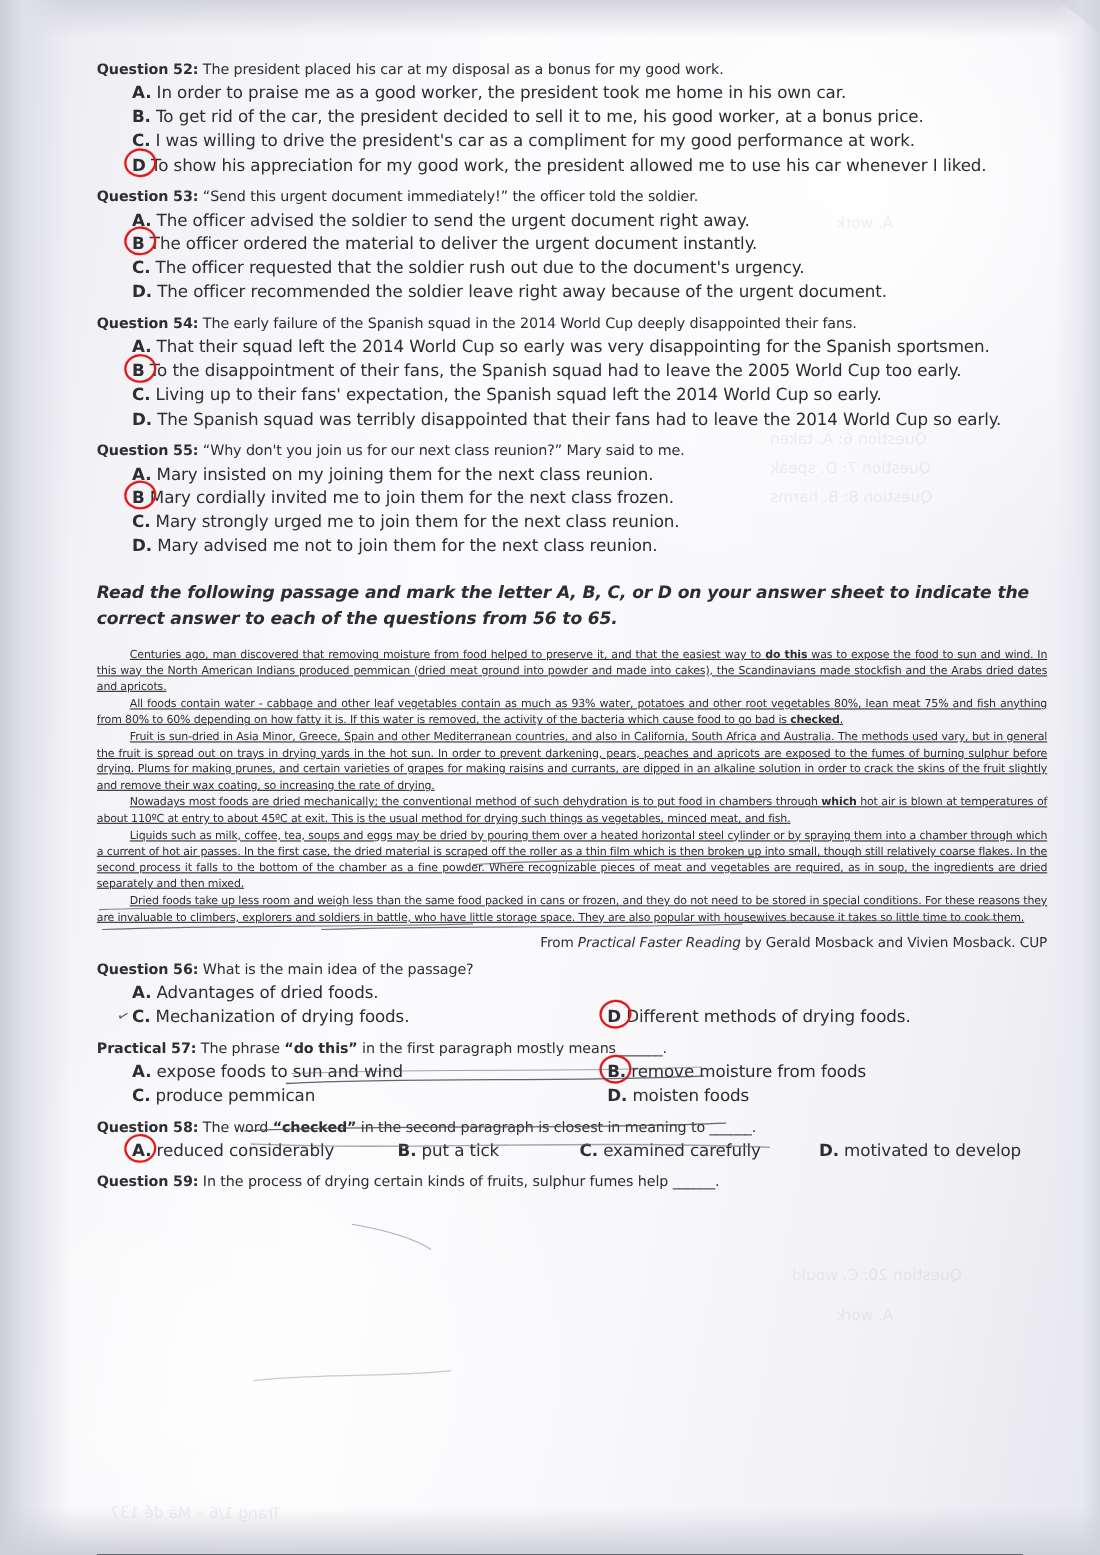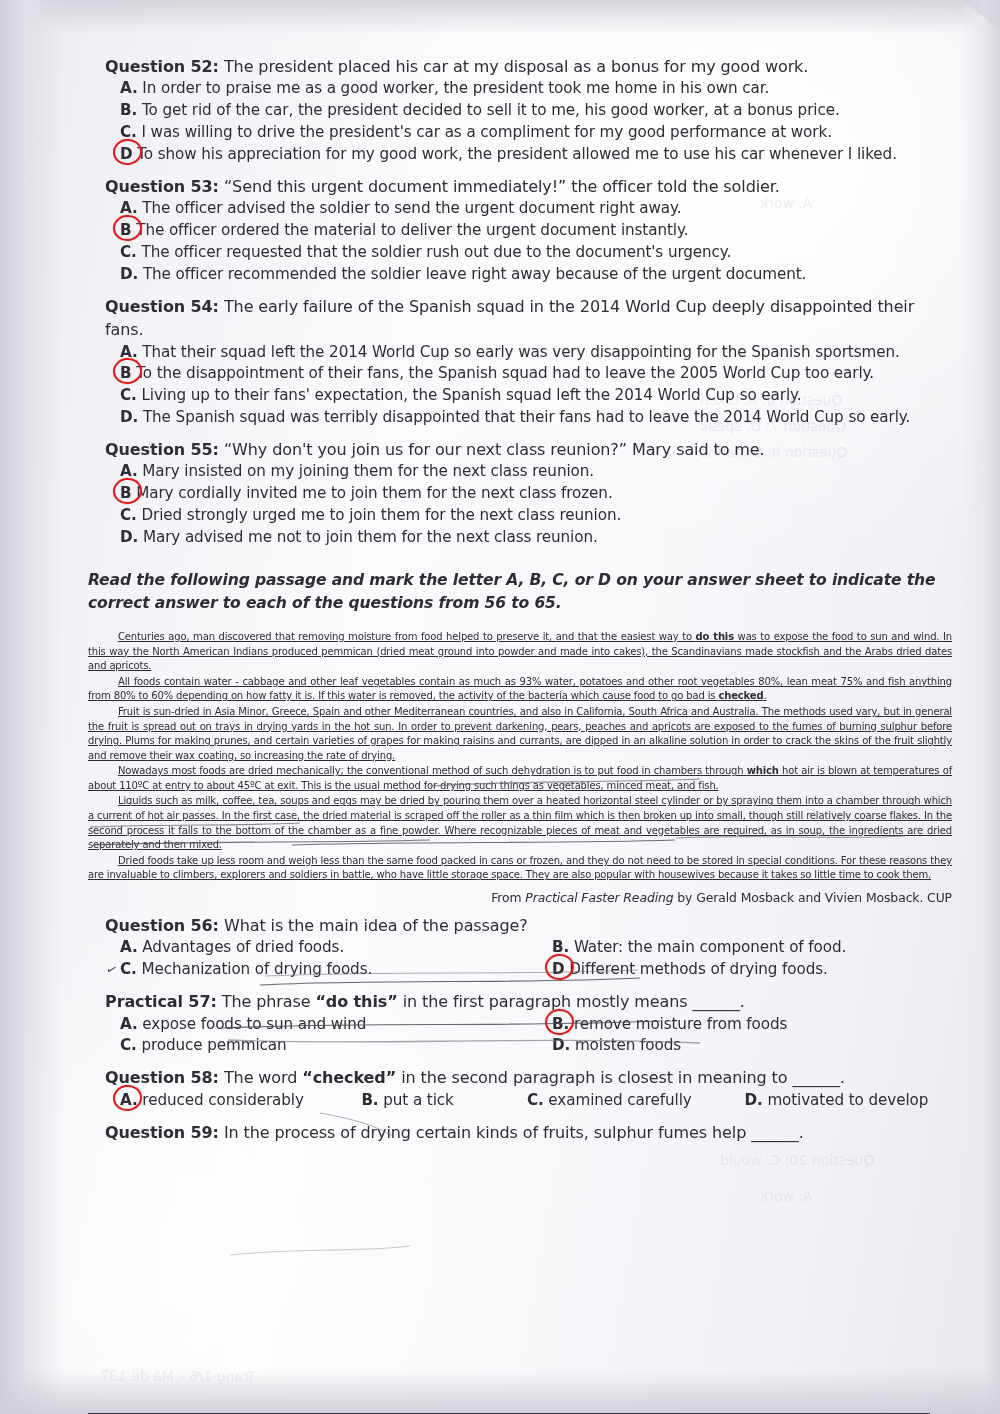--- a/index.html
+++ b/index.html
@@ -52,25 +52,24 @@
   .content {
     position: absolute;
     left: 88px;
     top: 46px;
     width: 864px;
     z-index: 4;
   }
 
   
   .q-stem {
-    font-size: 16px;
+    font-size: 13px;
     line-height: 1.46;
     margin-top: 9px;
     letter-spacing: -0.1px;
-    margin-left: 17px;
   }
   .q-stem .qlabel { font-weight: bold; }
   .opt {
     font-size: 15.2px;
     line-height: 1.44;
     padding-left: 32px;
     position: relative;
     letter-spacing: -0.1px;
   }
   .opt .ol { font-weight: bold; }
@@ -229,21 +228,21 @@
           <div class="q-stem"><span class="qlabel">Question 54:</span> <span>The early failure of the Spanish squad in the 2014 World Cup deeply disappointed their fans.</span></div>
           <div class="opt "><span class="ol">A.</span> <span>That their squad left the 2014 World Cup so early was very disappointing for the Spanish sportsmen.</span></div>
           <div class="opt "><span class="circled"><span class="ol">B</span></span> <span>To the disappointment of their fans, the Spanish squad had to leave the 2005 World Cup too early.</span></div>
           <div class="opt "><span class="ol">C.</span> <span>Living up to their fans' expectation, the Spanish squad left the 2014 World Cup so early.</span></div>
           <div class="opt "><span class="ol">D.</span> <span>The Spanish squad was terribly disappointed that their fans had to leave the 2014 World Cup so early.</span></div>
         </div>
         <div class="qblock">
           <div class="q-stem"><span class="qlabel">Question 55:</span> <span>“Why don't you join us for our next class reunion?” Mary said to me.</span></div>
           <div class="opt "><span class="ol">A.</span> <span>Mary insisted on my joining them for the next class reunion.</span></div>
           <div class="opt "><span class="circled"><span class="ol">B</span></span> <span>Mary cordially invited me to join them for the next class frozen.</span></div>
-          <div class="opt "><span class="ol">C.</span> <span>Dried strongly urged me to join them for the next class reunion.</span></div>
+          <div class="opt "><span class="ol">C.</span> <span>Mary strongly urged me to join them for the next class reunion.</span></div>
           <div class="opt "><span class="ol">D.</span> <span>Mary advised me not to join them for the next class reunion.</span></div>
         </div>
       </div>
 
     <div class="directions">Read the following passage and mark the letter A, B, C, or D on your answer sheet to indicate the correct answer to each of the questions from 56 to 65.</div>
 
     <div class="passage" id="passage-body">
         <p>Centuries ago, man discovered that removing moisture from food helped to preserve it, and that the easiest way to <b class="bold">do this</b> was to expose the food to sun and wind. In this way the North American Indians produced pemmican (dried meat ground into powder and made into cakes), the Scandinavians made stockfish and the Arabs dried dates and apricots.</p>
         <p>All foods contain water - cabbage and other leaf vegetables contain as much as 93% water, potatoes and other root vegetables 80%, lean meat 75% and fish anything from 80% to 60% depending on how fatty it is. If this water is removed, the activity of the bacteria which cause food to go bad is <b class="bold">checked</b>.</p>
         <p>Fruit is sun-dried in Asia Minor, Greece, Spain and other Mediterranean countries, and also in California, South Africa and Australia. The methods used vary, but in general the fruit is spread out on trays in drying yards in the hot sun. In order to prevent darkening, pears, peaches and apricots are exposed to the fumes of burning sulphur before drying. Plums for making prunes, and certain varieties of grapes for making raisins and currants, are dipped in an alkaline solution in order to crack the skins of the fruit slightly and remove their wax coating, so increasing the rate of drying.</p>
@@ -254,21 +253,20 @@
 
     <div class="source">
       <span>From </span><i>Practical Faster Reading</i><span> by Gerald Mosback and Vivien Mosback. CUP</span>
     </div>
 
     <div id="bottom-questions">
         <div class="qblock">
           <div class="q-stem"><span class="qlabel">Question 56:</span> <span>What is the main idea of the passage?</span></div>
           <div class="opt-row">
             <div class="opt "><span class="ol">A.</span> <span>Advantages of dried foods.</span></div>
-            <div class="opt "><span class="ol">B.</span> <span>Water: the main component of food.</span></div>
           </div>
           <div class="opt-row">
             <div class="opt "><span class="tick">✓</span><span class="ol">C.</span> <span>Mechanization of drying foods.</span></div>
             <div class="opt "><span class="circled"><span class="ol">D</span></span> <span>Different methods of drying foods.</span></div>
           </div>
         </div>
         <div class="qblock">
           <div class="q-stem"><span class="qlabel">Practical 57:</span> <span>The phrase <b class="bold">“do this”</b> in the first paragraph mostly means ______.</span></div>
           <div class="opt-row">
             <div class="opt "><span class="ol">A.</span> <span>expose foods to sun and wind</span></div>

